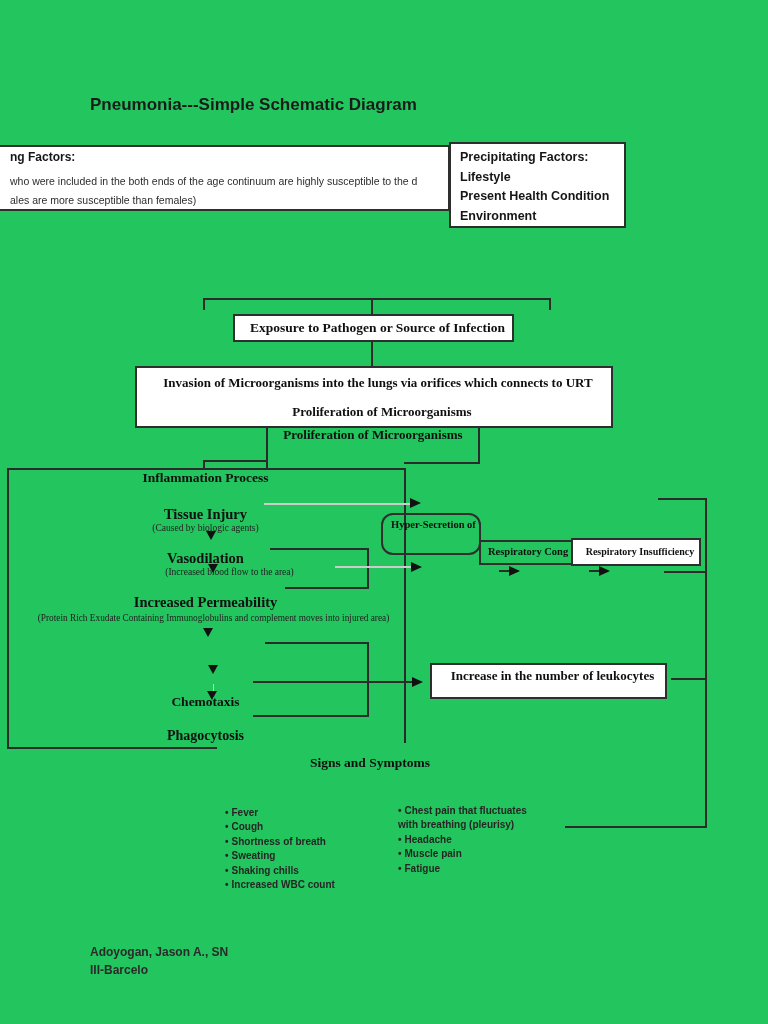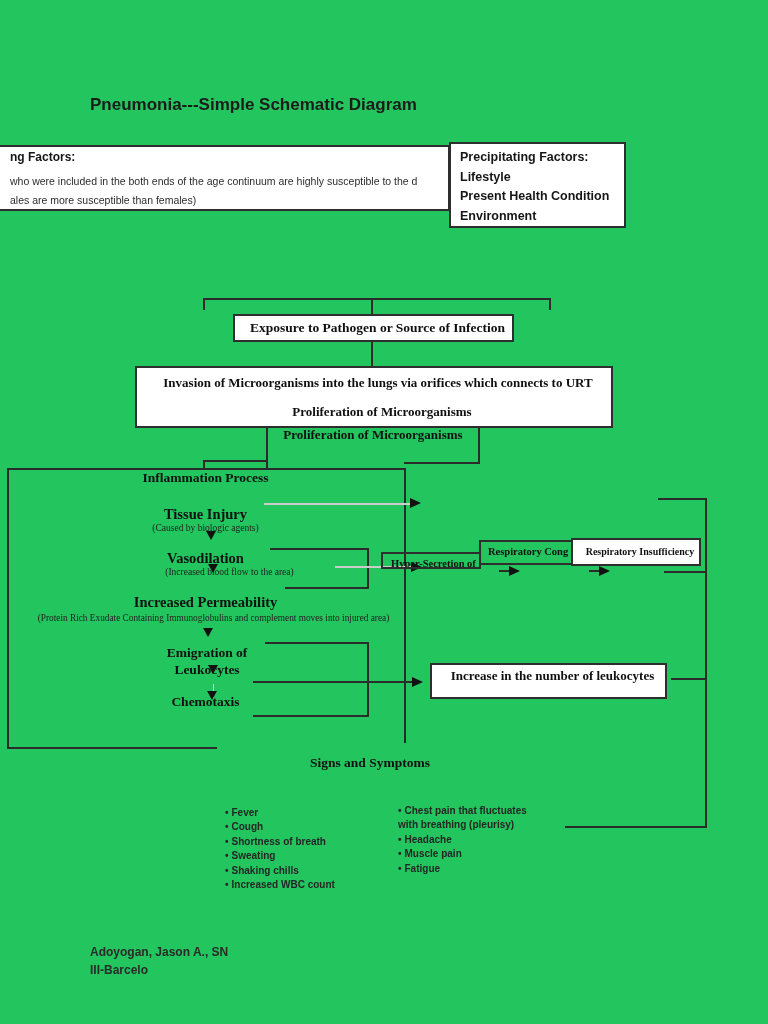--- a/index.html
+++ b/index.html
@@ -85,39 +85,39 @@
   <div class="tri-d" style="left:206px; top:531px;"></div>
 
   <div class="abs serifb ctr" style="left:7px; top:550px; width:397px; font-size:14.5px;">Vasodilation</div>
   <div class="abs serifn ctr" style="left:7px; top:567px; width:397px; font-size:9.5px;padding-left:24px;">(Increased blood flow to the area)</div>
   <div class="tri-d" style="left:208px; top:564px;"></div>
 
   <div class="abs serifb ctr" style="left:7px; top:594px; width:397px; font-size:14.5px;">Increased Permeability</div>
   <div class="abs serifn ctr nowrap" style="left:7px; top:613px; width:397px; font-size:9.3px;">(Protein Rich Exudate Containing Immunoglobulins and complement moves into injured area)</div>
   <div class="tri-d" style="left:203px; top:628px;"></div>
 
-  <div class="abs serifb ctr" style="left:147px; top:644px; width:120px; font-size:13.5px; line-height:17px;">Emigration of Leukocytes</div>
   <div class="tri-d" style="left:208px; top:665px;"></div>
   <div class="lg" style="left:213px; top:684px; width:1px; height:14px;"></div>
 
   <div class="abs serifb ctr" style="left:7px; top:694px; width:397px; font-size:13.5px;">Chemotaxis</div>
   <div class="tri-d" style="left:207px; top:691px;"></div>
 
+  <div class="abs serifb ctr" style="left:7px; top:728px; width:397px; font-size:14px;">Phagocytosis</div>
 
   <div class="lg" style="left:264px; top:503px; width:148px; height:2px;"></div>
   <div class="tri-r" style="left:410px; top:498px;"></div>
 
 
   <div class="ln" style="left:270px; top:548px; width:99px; height:2px;"></div>
   <div class="ln" style="left:367px; top:548px; width:2px; height:41px;"></div>
   <div class="ln" style="left:285px; top:587px; width:84px; height:2px;"></div>
   <div class="lg" style="left:335px; top:566px; width:78px; height:2px;"></div>
   <div class="tri-r" style="left:411px; top:562px;"></div>
 
-  <div class="bx" style="left:381px; top:552px; width:100px; height:17px; overflow:hidden;">
+  <div class="bx" style="left:381px; top:513px; width:100px; height:42px; overflow:hidden;border-radius:12px;">
     <div class="serifb nowrap" style="font-size:10.5px; line-height:20px; padding-left:8px;">Hyper-Secretion of</div>
   </div>
   <div class="bx" style="left:479px; top:540px; width:96px; height:25px; overflow:hidden;">
     <div class="serifb nowrap" style="font-size:10.5px; line-height:20px; padding-left:7px;">Respiratory Cong</div>
   </div>
   <div class="bx" style="left:571px; top:538px; width:130px; height:28px; overflow:hidden; background:#fff;">
     <div class="serifb ctr nowrap" style="font-size:10px; line-height:23px;">Respiratory Insufficiency</div>
   </div>
 
   <div class="ln" style="left:499px; top:570px; width:12px; height:2px;"></div>

